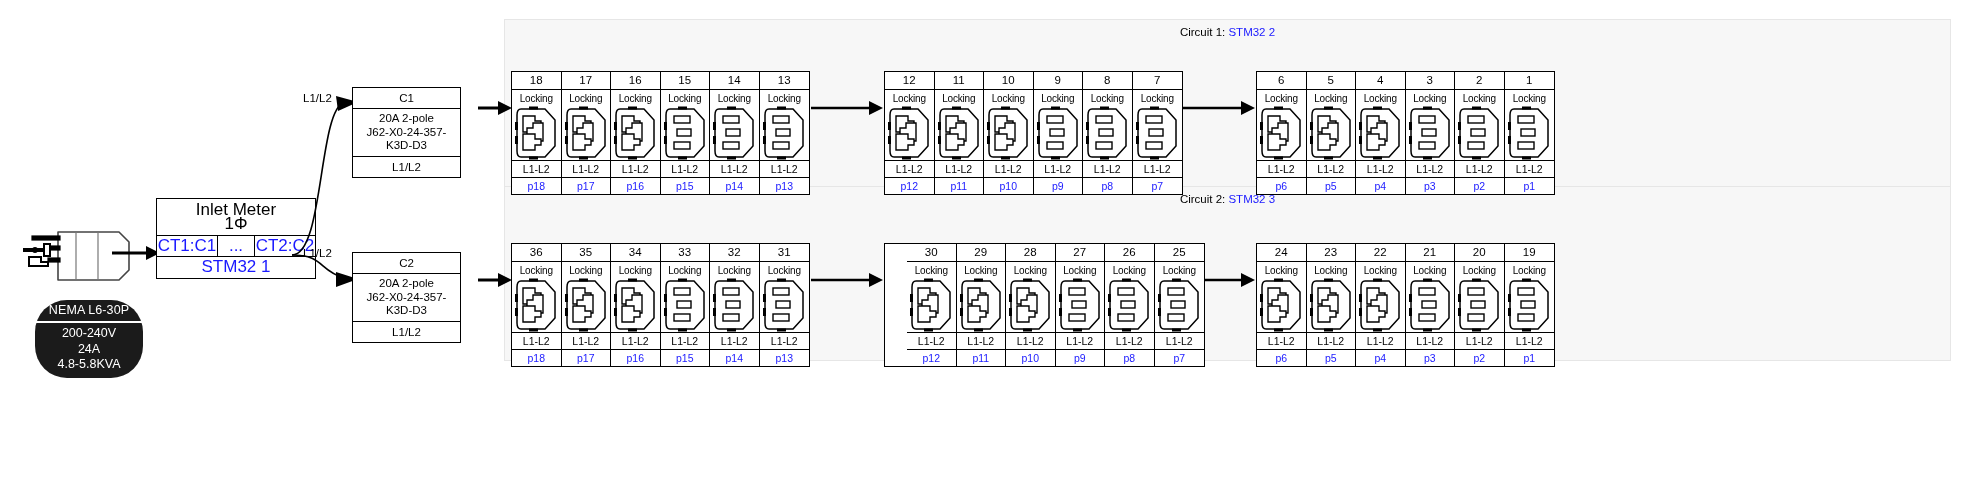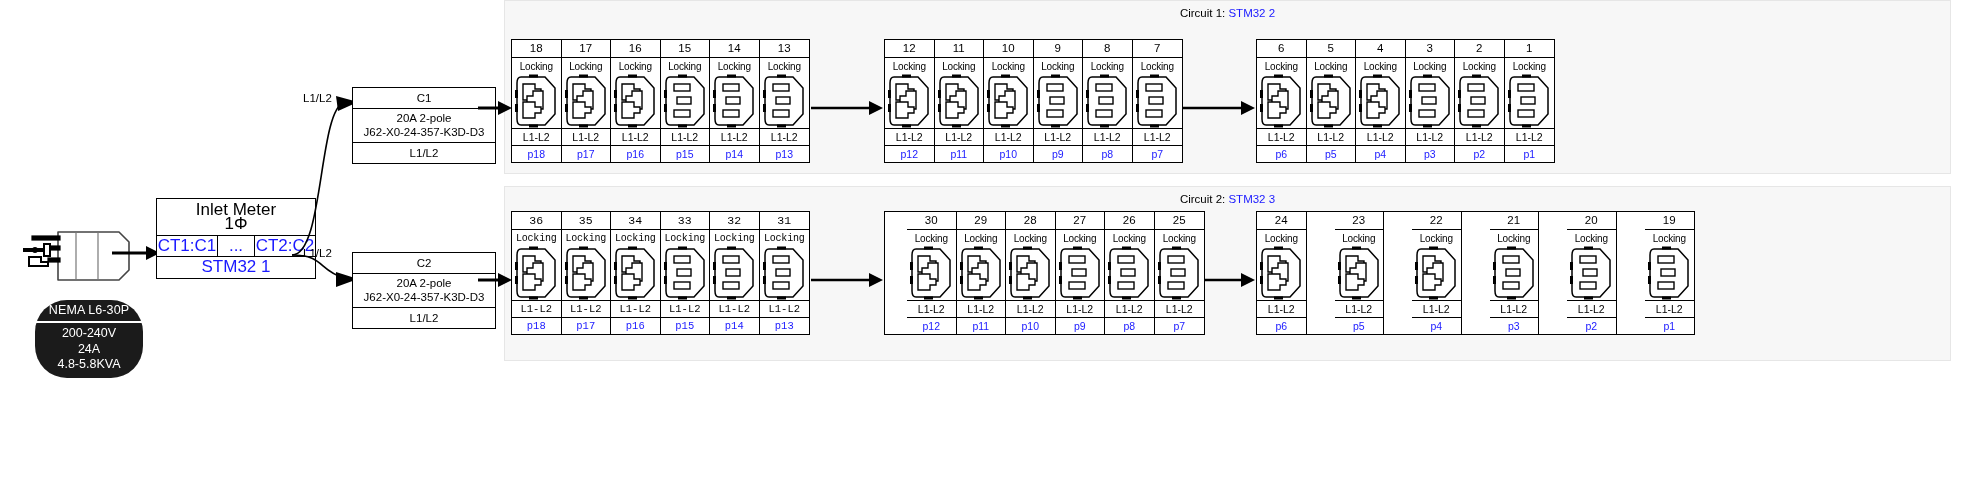--- a/index.html
+++ b/index.html
@@ -47,65 +47,65 @@
   #inlet-meter .mcu-row{padding:3px 0 4px 0;color:#1a19ff;line-height:14px;}
 
   
   .conn-svg{position:absolute;overflow:visible;}
   .lbl{
     position:absolute;font-size:11.5px;color:#000;white-space:nowrap;
   }
 
   
   .breaker{
-    position:absolute;width:144px;border:1.4px solid #000;background:#fff;
+    position:absolute;width:109px;border:1.4px solid #000;background:#fff;
     text-align:center;font-size:11.5px;box-sizing:border-box;
   }
   .breaker .bk-row{border-bottom:1.4px solid #000;}
   .breaker .bk-row:last-child{border-bottom:none;}
   .breaker .bk-name{padding:3px 0;line-height:14px;}
   .breaker .bk-spec{padding:3px 2px;line-height:13.5px;}
   .breaker .bk-phase{padding:3px 0;line-height:14px;}
   #breaker-c1{left:352px;top:87px;}
   #breaker-c2{left:352px;top:252px;}
 
   
   .circuit-panel{
     position:absolute;background:#f7f7f7;border:1px solid #e6e6e6;box-sizing:border-box;
   }
-  #circuit-panel-1{left:504px;top:0;width:1447px;height:174px;}
+  #circuit-panel-1{left:504px;top:19px;width:1447px;height:174px;}
   #circuit-panel-2{left:504px;top:186px;width:1447px;height:175px;}
   .circuit-title{
     position:absolute;left:0;right:0;top:6px;text-align:center;
     font-size:11.5px;color:#000;
   }
   .circuit-title .mcu{color:#1a19ff;}
 
   
   .outlet-group{
-    position:absolute;display:flex;border:1.4px solid #000;background:#fff;box-sizing:border-box;
+    position:absolute;display:flex;border:1.4px solid #000;background:#fff;box-sizing:border-box;margin-top:32px;
   }
   .outlet{
     width:49.5px;border-right:1.4px solid #000;box-sizing:border-box;
     display:flex;flex-direction:column;text-align:center;background:#fff;
   }
   .outlet:last-child{border-right:none;}
   .o-num{font-size:11.5px;line-height:17px;border-bottom:1.4px solid #000;color:#000;}
   .o-lock{font-size:10px;line-height:15px;color:#000;padding-top:1px;letter-spacing:-.2px;}
   .o-art{height:54px;display:flex;align-items:center;justify-content:center;}
   .o-phase{font-size:10.5px;line-height:16px;border-top:1.4px solid #000;color:#000;}
   .o-port{font-size:10.5px;line-height:16px;border-top:1.4px solid #000;color:#1a19ff;}
 
   
   #group-r1-g1{left:511px;top:39px;}
   #group-r1-g2{left:884px;top:39px;}
   #group-r1-g3{left:1256px;top:39px;}
-  #group-r2-g1{left:511px;top:211px;font-family:Liberation Mono, monospace;}
+  #group-r2-g1{left:511px;top:211px;}
   #group-r2-g2{left:884px;top:211px;padding-left:22px;}
-  #group-r2-g3{left:1256px;top:211px;gap:28px;}
+  #group-r2-g3{left:1256px;top:211px;}
 
   .arrow-svg{position:absolute;overflow:visible;}
 </style>
 </head>
 <body>
 
 <div class="stage">
 
   <div id="plug-illustration">
     <svg width="140" height="80" viewBox="0 0 140 80">

